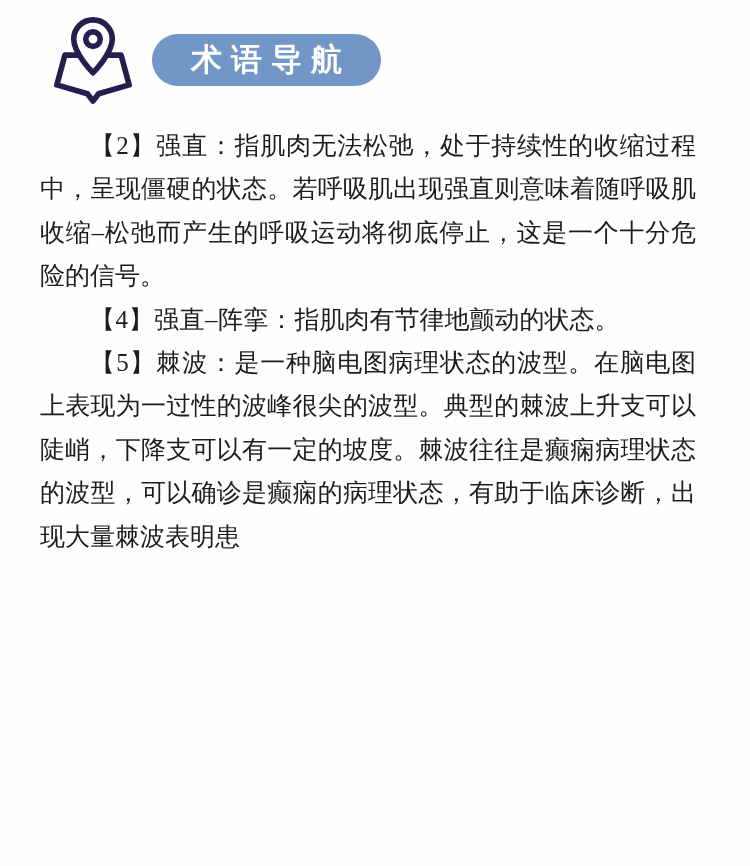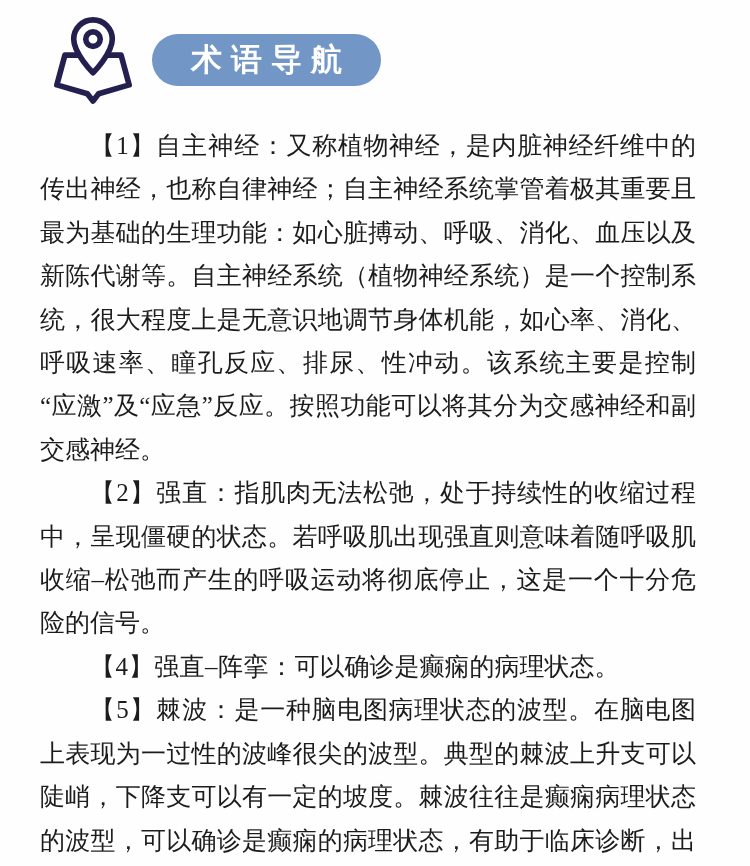--- a/index.html
+++ b/index.html
@@ -76,26 +76,23 @@
       <path d="M50 6 C36.7 6 26 16.7 26 30 C26 48 50 72 50 72 C50 72 74 48 74 30 C74 16.7 63.3 6 50 6 Z" fill="#ffffff" stroke="#23204f" stroke-width="7" stroke-linejoin="round"></path>
       <circle cx="50" cy="30" r="9" fill="#ffffff" stroke="#23204f" stroke-width="7"></circle>
     </svg>
     <div class="badge">
       <span>术语导航</span>
     </div>
   </div>
 
   <div class="glossary">
     <p>
-      <span class="entry-number">【1】</span><span class="entry-term">自主神经：</span><span class="entry-definition">又称植物神经，是内脏神经纤维中的传出神经，也称自律神经；自主神经系统掌管着极其重要且最为基础的生理功能：如心脏搏动、呼吸、消化、血压以及新陈代谢等。自主神经系统（植物神经系统）是一个控制系统，很大程度上是无意识地调节身体机能，如心率、消化、呼吸速率、瞳孔反应、排尿、性冲动。该系统主要是控制“应激”及“应急”反应。按照功能可以将其分为交感神经和副交感神经。</span>
-    </p>
-    <p>
       <span class="entry-number">【2】</span><span class="entry-term">强直：</span><span class="entry-definition">指肌肉无法松弛，处于持续性的收缩过程中，呈现僵硬的状态。若呼吸肌出现强直则意味着随呼吸肌收缩–松弛而产生的呼吸运动将彻底停止，这是一个十分危险的信号。</span>
     </p>
     <p>
-      <span class="entry-number">【4】</span><span class="entry-term">强直–阵挛：</span><span class="entry-definition">可以确诊是癫痫的病理状态。</span>
+      <span class="entry-number">【4】</span><span class="entry-term">强直–阵挛：</span><span class="entry-definition">指肌肉有节律地颤动的状态。</span>
     </p>
     <p>
       <span class="entry-number">【5】</span><span class="entry-term">棘波：</span><span class="entry-definition">是一种脑电图病理状态的波型。在脑电图上表现为一过性的波峰很尖的波型。典型的棘波上升支可以陡峭，下降支可以有一定的坡度。棘波往往是癫痫病理状态的波型，可以确诊是癫痫的病理状态，有助于临床诊断，出现大量棘波表明患</span>
     </p>
   </div>
 
 </div>
 
 </body></html>

